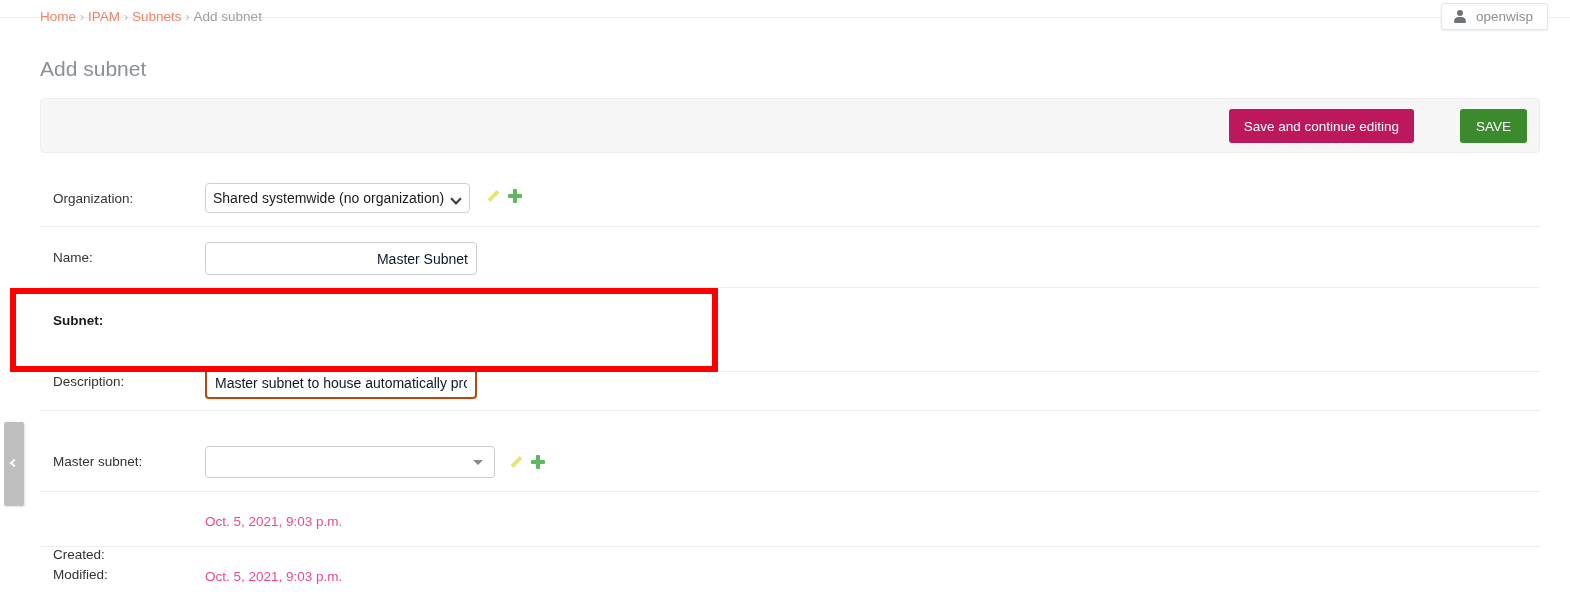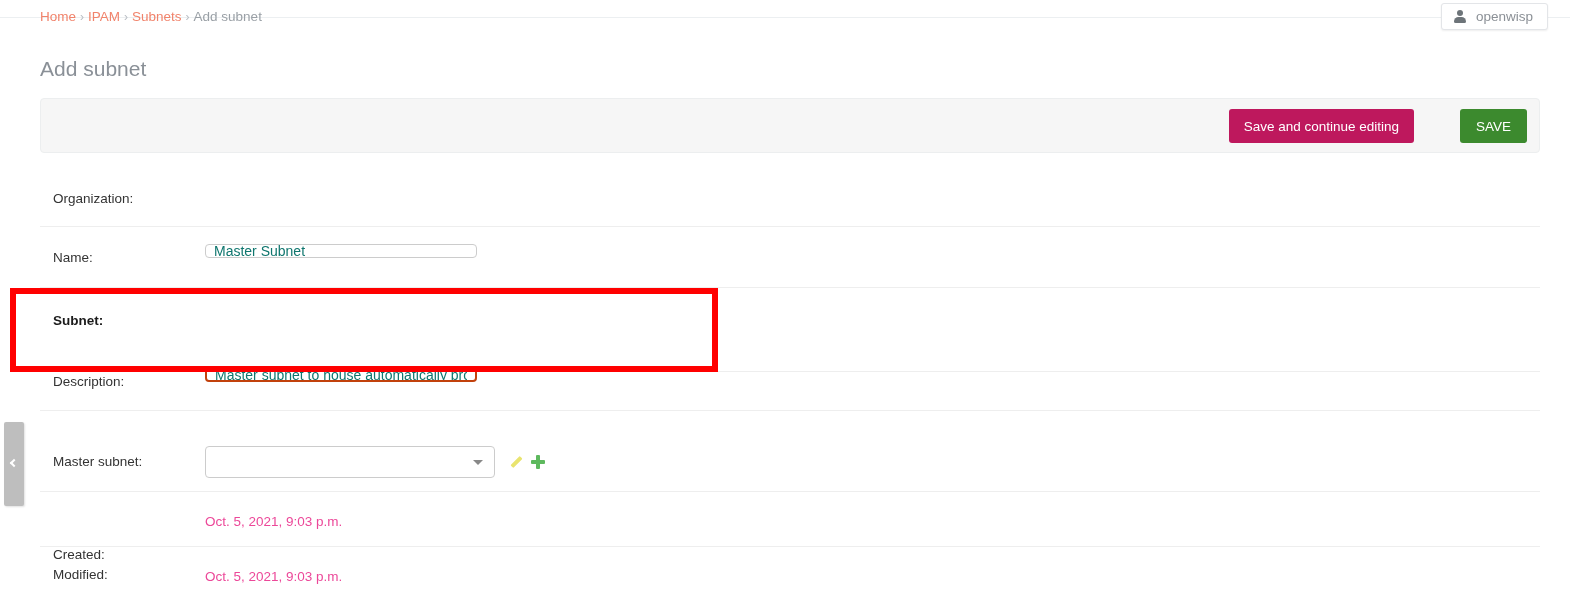--- a/index.html
+++ b/index.html
@@ -76,25 +76,25 @@
     border-bottom:1px solid #eeeeee;
   }
   .row-label {
     position:absolute; left:13px;
     font-size:13.5px; color:#333; white-space:nowrap;
   }
   .row-label.req { font-weight:bold; color:#1b1b1b; }
   .row-value { position:absolute; left:165px; }
 
   .txt-input {
-    height:14px; padding:0 8px;
+    height:33px; padding:0 8px;
     border:1px solid #ccc; border-radius:4px;
-    font-size:14px; color:#0f766e;
+    font-size:14px; color:#0f172a;
     font-family:"Liberation Sans", sans-serif;
-    background:#fff; outline:none;
+    background:#fff; outline:none;text-align:right;
   }
   .txt-input.focused { border:2px solid #c2410c; }
 
   select.sel {
     height:30px; padding:3px 24px 3px 7px;
     border:1px solid #cfcfcf; border-radius:4px;
     font-size:14px; color:#1b1b1b; background:#fff;
     font-family:"Liberation Sans", sans-serif;
     -webkit-appearance:none; appearance:none; outline:none;
   }
@@ -192,20 +192,32 @@
 
   <div class="page-title">Add subnet</div>
 
   <div class="submit-row">
     <button class="btn-continue">Save and continue editing</button>
     <button class="btn-save">SAVE</button>
   </div>
 
   <div class="row" style="top:170px; height:57px;">
     <div class="row-label" style="top:21px;">Organization:</div>
+    <div class="row-value" style="top:13px;">
+      <span class="sel-wrap">
+        <select class="sel" style="width:265px;">
+          <option>Shared systemwide (no organization)</option>
+        </select>
+        <span class="sel-caret"></span>
+      </span>
+      <span class="icon-pair" style="margin-left:12px;">
+        <span class="icon-pencil"></span>
+        <span class="icon-plus"></span>
+      </span>
+    </div>
   </div>
 
   <div class="row" style="top:227px; height:61px;">
     <div class="row-label" style="top:23px;">Name:</div>
     <div class="row-value" style="top:15px;">
       <input class="txt-input" style="width: 272px;" type="text" value="Master Subnet">
     </div>
   </div>
 
   <div class="row" style="top:288px; height:84px;">

